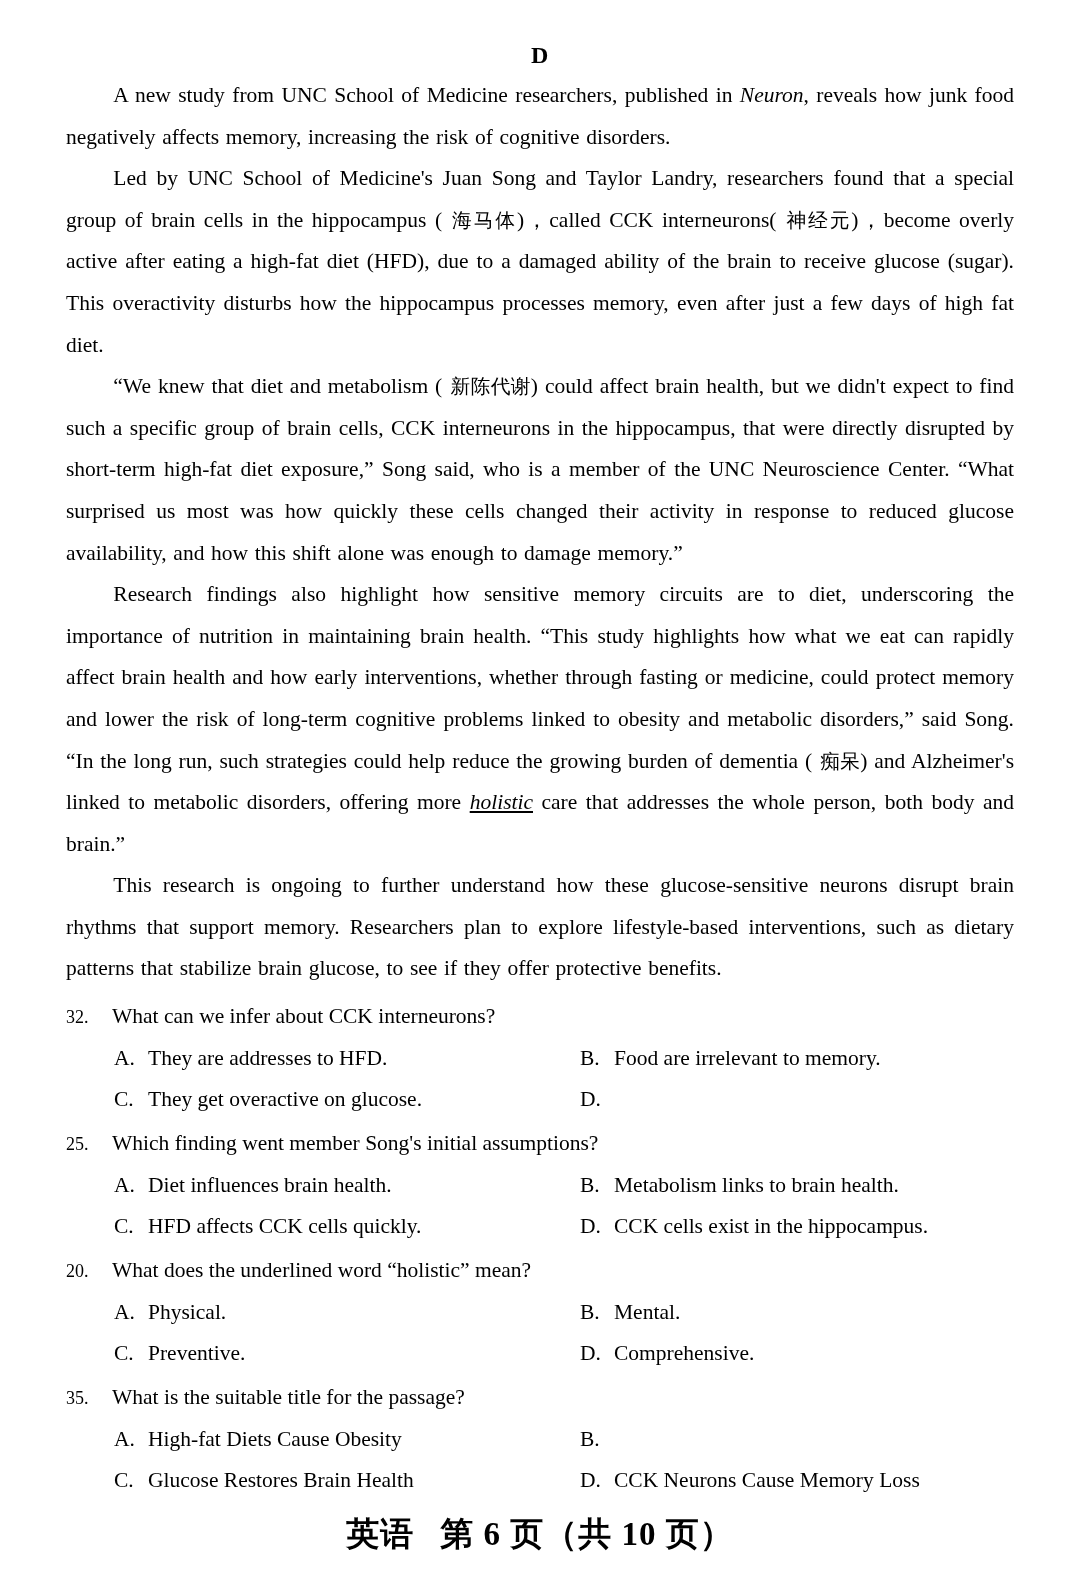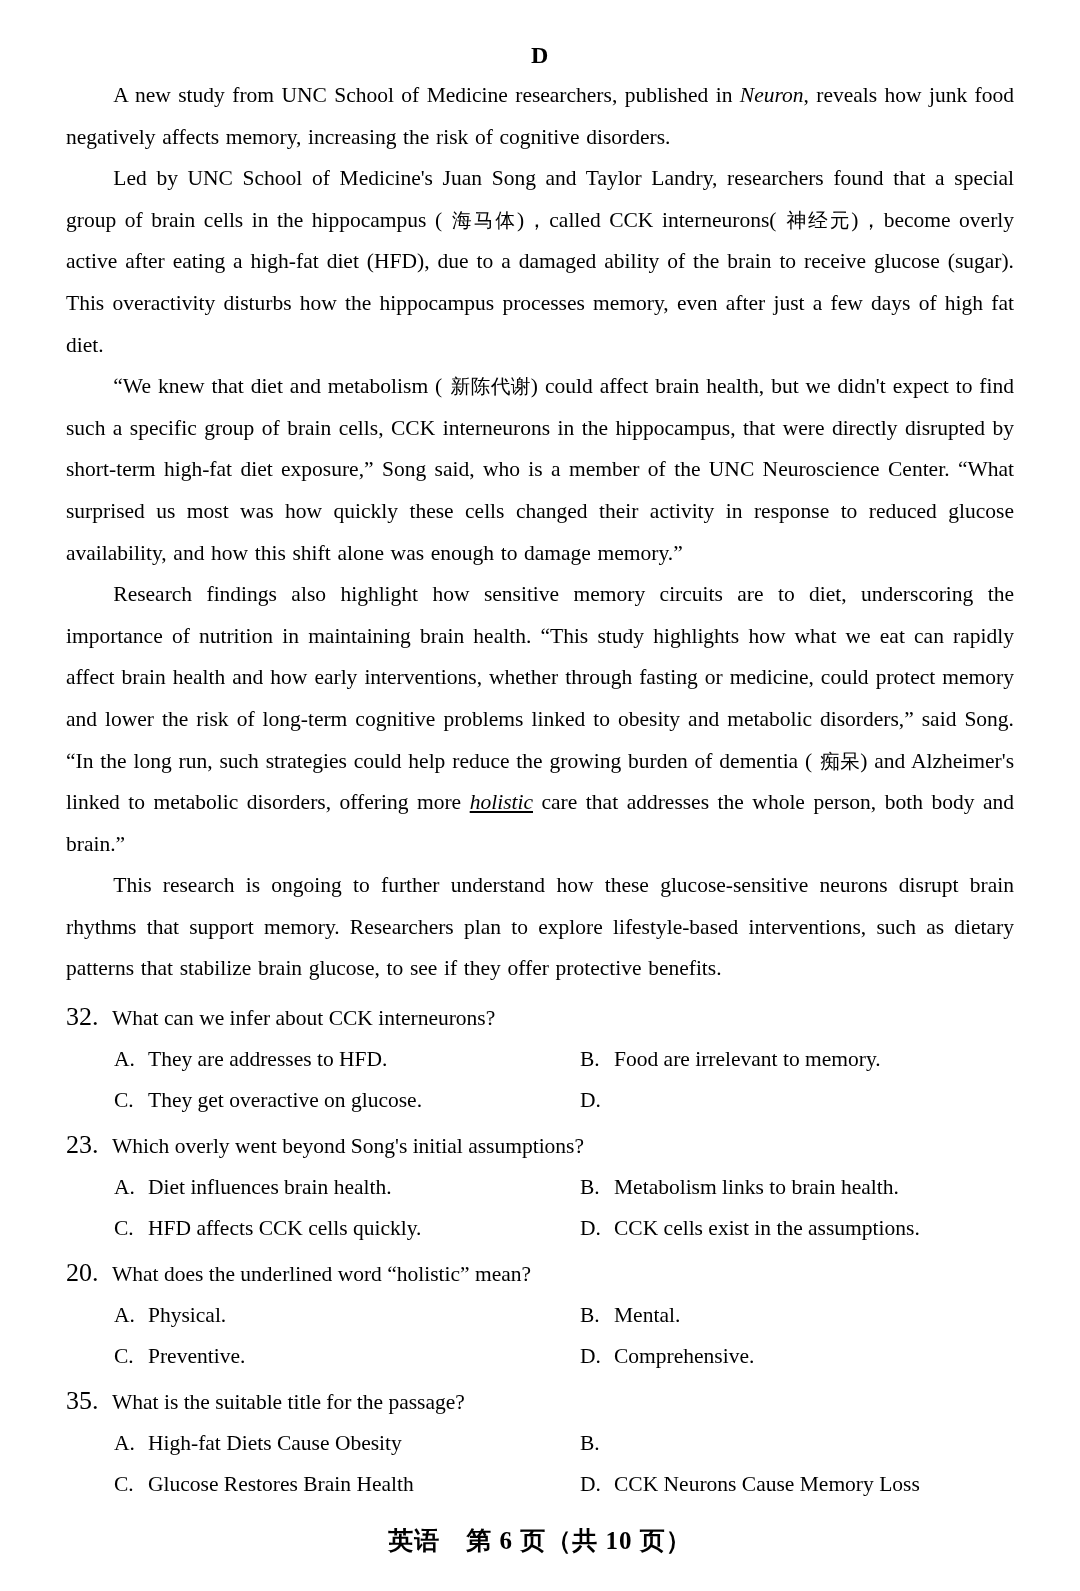--- a/index.html
+++ b/index.html
@@ -77,21 +77,21 @@
   .q-stem {
     font-size: 21.5px;
     line-height: 41px;
     display: flex;
     align-items: baseline;
   }
   .q-num {
     width: 46px;
     flex: 0 0 46px;
     text-align: left;
-    font-size: 26px;
+    font-size: 18px;
   }
   .q-text {
     flex: 1 1 auto;
   }
   .q-options {
     display: grid;
     grid-template-columns: 466px auto;
     font-size: 21.5px;
     line-height: 41px;
     padding-left: 48px;
@@ -108,21 +108,21 @@
   .opt-text {
     flex: 0 1 auto;
   }
 
   .footer {
     position: absolute;
     left: 0;
     right: 0;
     bottom: 34px;
     text-align: center;
-    font-size: 25px;
+    font-size: 33px;
     font-family: "DejaVu Sans", "Liberation Sans", sans-serif;
     letter-spacing: 1px;
   }
   .footer .fnum {
     font-family: "Liberation Serif", "DejaVu Serif", serif;
     font-weight: bold;
   }
   .footer .fsubject {
     margin-right: 26px;
     font-weight: bold;
@@ -178,39 +178,39 @@
           <span class="opt-text">They get overactive on glucose.</span>
         </div>
         <div class="opt">
           <span class="opt-letter">D.</span>
         </div>
       </div>
     </div>
 
     <div class="question">
       <div class="q-stem">
-        <span class="q-num">23.</span>
-        <span class="q-text">Which overly went beyond Song's initial assumptions?</span>
+        <span class="q-num">25.</span>
+        <span class="q-text">Which finding went member Song's initial assumptions?</span>
       </div>
       <div class="q-options">
         <div class="opt">
           <span class="opt-letter">A.</span>
           <span class="opt-text">Diet influences brain health.</span>
         </div>
         <div class="opt">
           <span class="opt-letter">B.</span>
           <span class="opt-text">Metabolism links to brain health.</span>
         </div>
         <div class="opt">
           <span class="opt-letter">C.</span>
           <span class="opt-text">HFD affects CCK cells quickly.</span>
         </div>
         <div class="opt">
           <span class="opt-letter">D.</span>
-          <span class="opt-text">CCK cells exist in the assumptions.</span>
+          <span class="opt-text">CCK cells exist in the hippocampus.</span>
         </div>
       </div>
     </div>
 
     <div class="question">
       <div class="q-stem">
         <span class="q-num">20.</span>
         <span class="q-text">What does the underlined word “holistic” mean?</span>
       </div>
       <div class="q-options">

